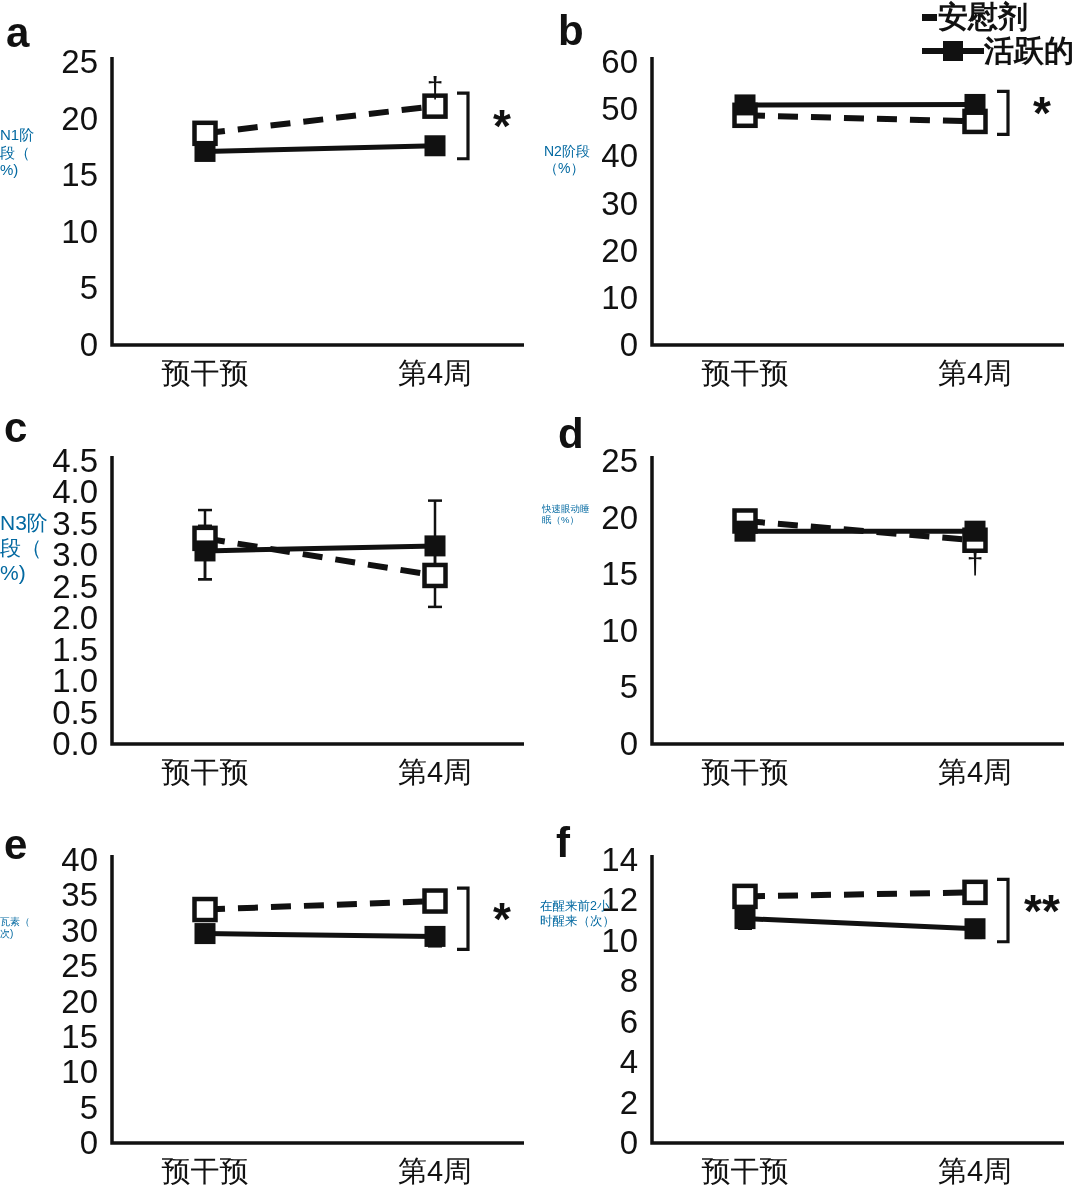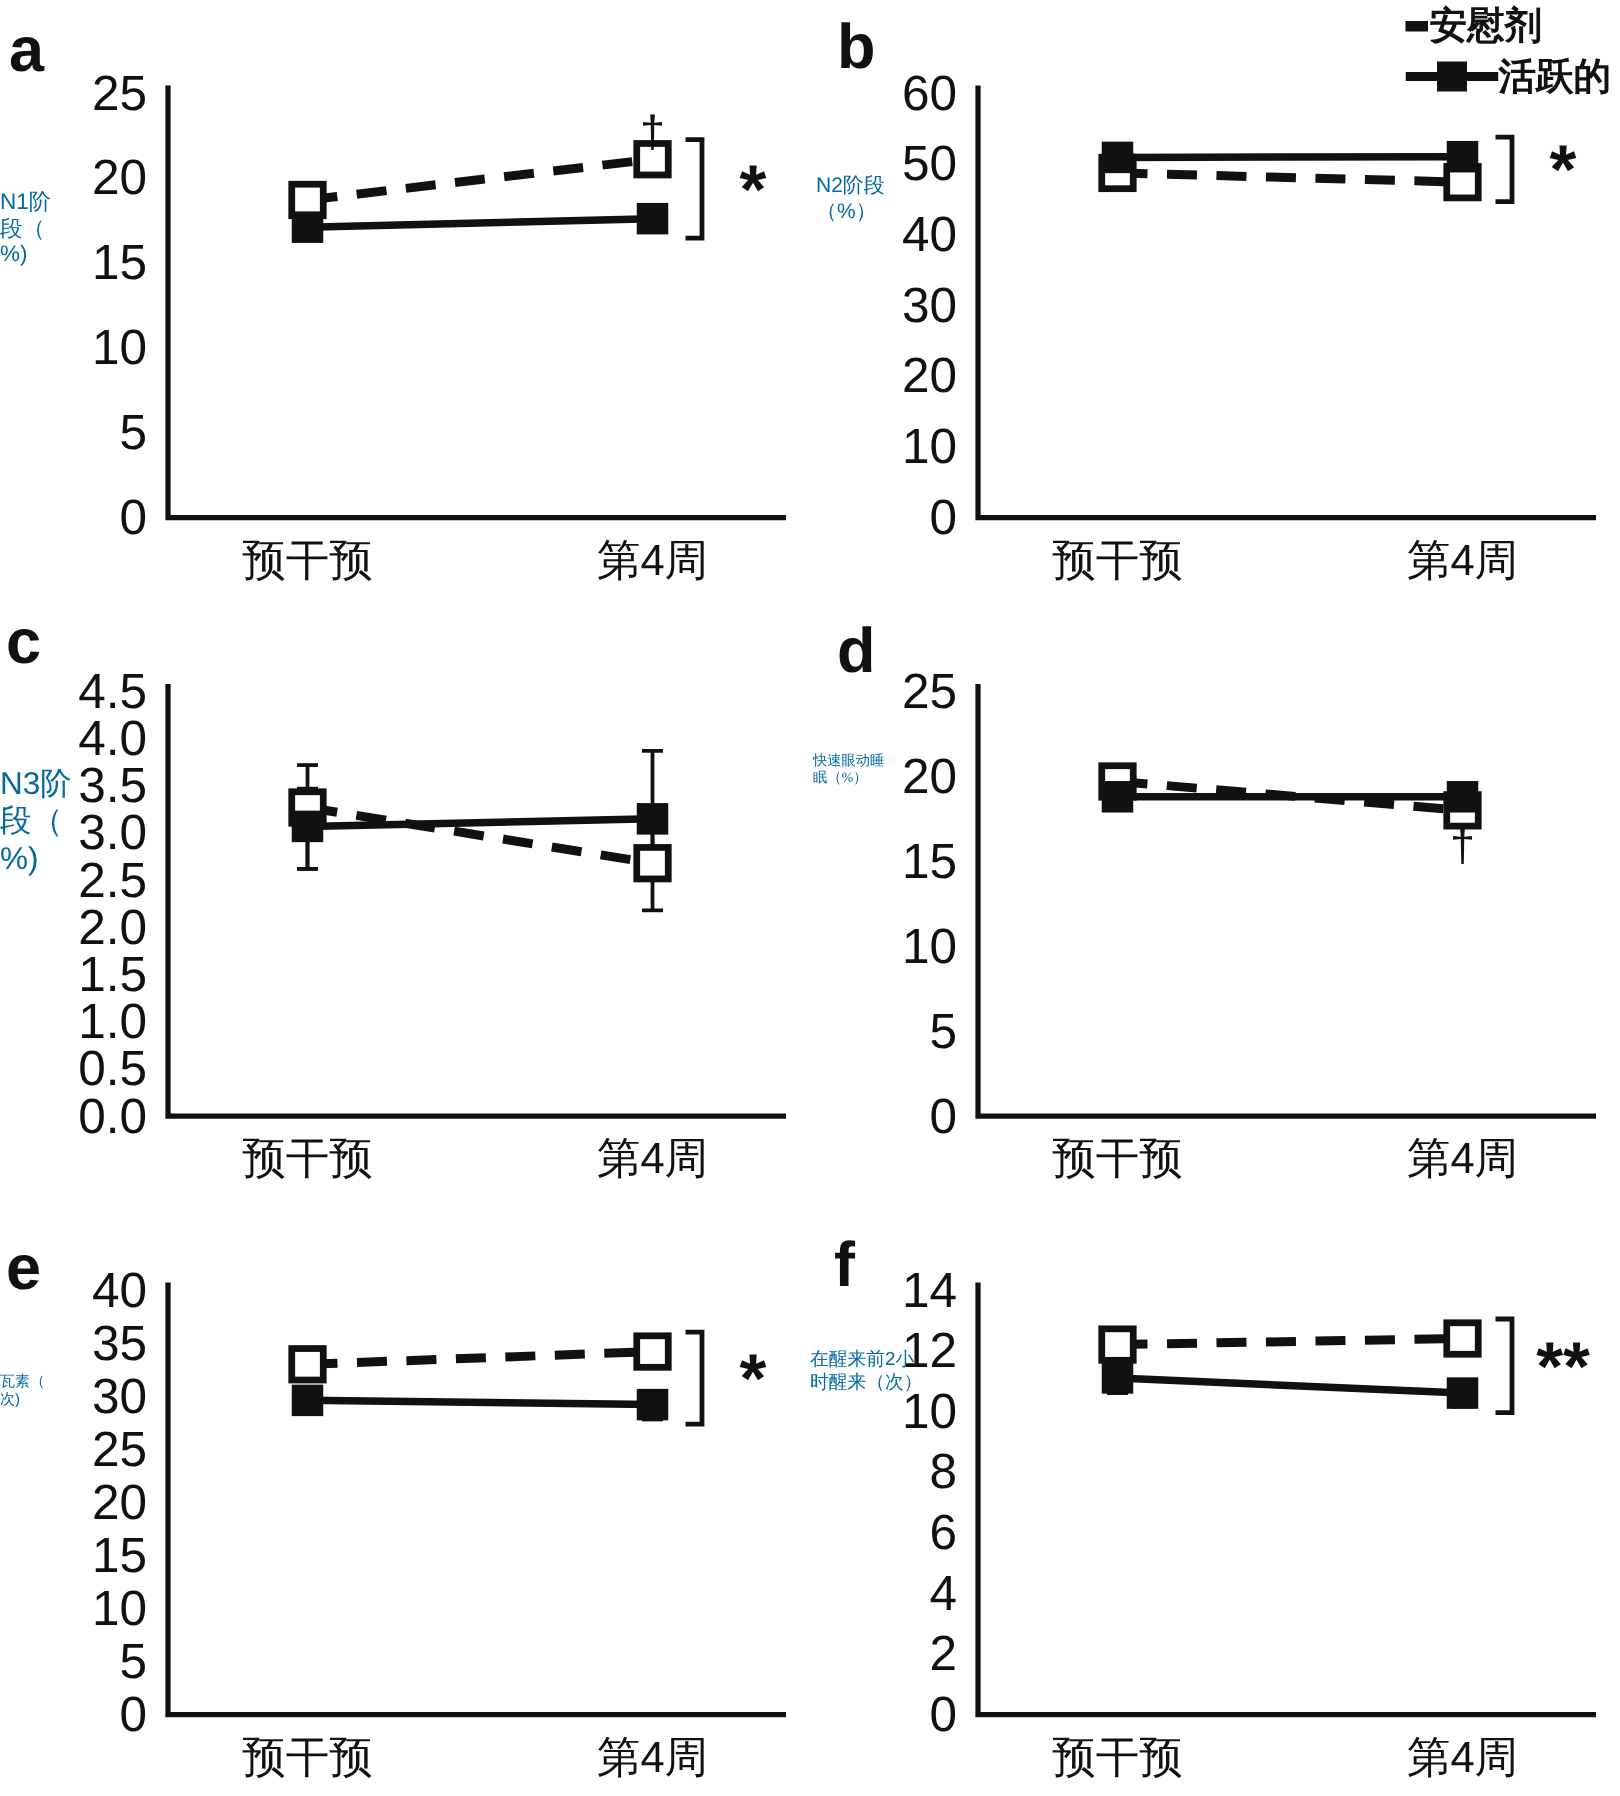--- a/index.html
+++ b/index.html
@@ -18,21 +18,21 @@
     font-family:"Liberation Sans", sans-serif;
   }
   .chart{position:absolute;left:0;top:0;width:540px;height:399px;}
   .chart text{font-family:"Liberation Sans", sans-serif;fill:#111;}
   .legend{
     position:absolute;top:2px;right:6px;display:flex;flex-direction:column;gap:4px;
     align-items:flex-start;z-index:5;
   }
   .legend-row{display:flex;align-items:center;height:30px;}
   .lg-dash{display:inline-block;width:15px;height:7px;background:#111;margin-right:1px;}
-  .lg-label{font-size:25px;font-weight:600;color:#111;line-height:1;}
+  .lg-label{font-size:30px;font-weight:600;color:#111;line-height:1;}
 </style>
 </head>
 <body>
 
 <div class="figure">
 
   <div class="legend">
     <div class="legend-row">
       <span class="lg-dash"></span>
       <span class="lg-label">安慰剂</span>
@@ -84,21 +84,21 @@
         <rect x="194.5" y="140.928" width="21" height="21" fill="#111111"></rect>
         <rect x="424.5" y="135.26799999999997" width="21" height="21" fill="#111111"></rect>
         <path d="M457 93.14799999999997 H468 V158.76799999999997 H457" fill="none" stroke="#111111" stroke-width="3.2"></path>
         <text x="502" y="141.95799999999997" text-anchor="middle" font-size="46" font-weight="bold">*</text>
         <text x="435" y="98.036" text-anchor="middle" font-size="30">†</text>
       </svg>
   </div>
 
   <div class="panel" id="p1" style="left: 540px; top: 0px;">
     <div class="panel-letter" style="left: 18px; top: 10px;">b</div>
-    <div class="ylabel" style="left: 4px; top: 115px; font-size: 14px;">N2阶段
+    <div class="ylabel" style="left: 4px; top: 143px; font-size: 14px;">N2阶段
 （%）</div>
     <svg class="chart" viewBox="0 0 540 399">
         <path d="M112 57 V345 H524" fill="none" stroke="#111111" stroke-width="3.5"></path>
         <text x="98" y="356" text-anchor="end" font-size="33">0</text>
         <text x="98" y="308.8333333333333" text-anchor="end" font-size="33">10</text>
         <text x="98" y="261.6666666666667" text-anchor="end" font-size="33">20</text>
         <text x="98" y="214.5" text-anchor="end" font-size="33">30</text>
         <text x="98" y="167.33333333333334" text-anchor="end" font-size="33">40</text>
         <text x="98" y="120.16666666666666" text-anchor="end" font-size="33">50</text>
         <text x="98" y="73" text-anchor="end" font-size="33">60</text>
@@ -154,21 +154,21 @@
         <line x1="205" y1="151.93111111111114" x2="435" y2="146.9" stroke="#111111" stroke-width="5"></line>
         <rect x="194.5" y="128.85333333333332" width="21" height="21" fill="#fff" stroke="#111111" stroke-width="4.5"></rect>
         <rect x="424.5" y="165.95777777777775" width="21" height="21" fill="#fff" stroke="#111111" stroke-width="4.5"></rect>
         <rect x="194.5" y="141.43111111111114" width="21" height="21" fill="#111111"></rect>
         <rect x="424.5" y="136.4" width="21" height="21" fill="#111111"></rect>
       </svg>
   </div>
 
   <div class="panel" id="p3" style="left: 540px; top: 399px;">
     <div class="panel-letter" style="left: 18px; top: 14px;">d</div>
-    <div class="ylabel" style="left: 2px; top: 104px; font-size: 9.5px; font-family: Liberation Serif, serif;">快速眼动睡
+    <div class="ylabel" style="left: 2px; top: 104px; font-size: 9.5px;">快速眼动睡
 眠（%）</div>
     <svg class="chart" viewBox="0 0 540 399">
         <path d="M112 57 V345 H524" fill="none" stroke="#111111" stroke-width="3.5"></path>
         <text x="98" y="356" text-anchor="end" font-size="33">0</text>
         <text x="98" y="299.4" text-anchor="end" font-size="33">5</text>
         <text x="98" y="242.8" text-anchor="end" font-size="33">10</text>
         <text x="98" y="186.20000000000002" text-anchor="end" font-size="33">15</text>
         <text x="98" y="129.6" text-anchor="end" font-size="33">20</text>
         <text x="98" y="73" text-anchor="end" font-size="33">25</text>
         <text x="205" y="383" text-anchor="middle" font-size="29">预干预</text>

